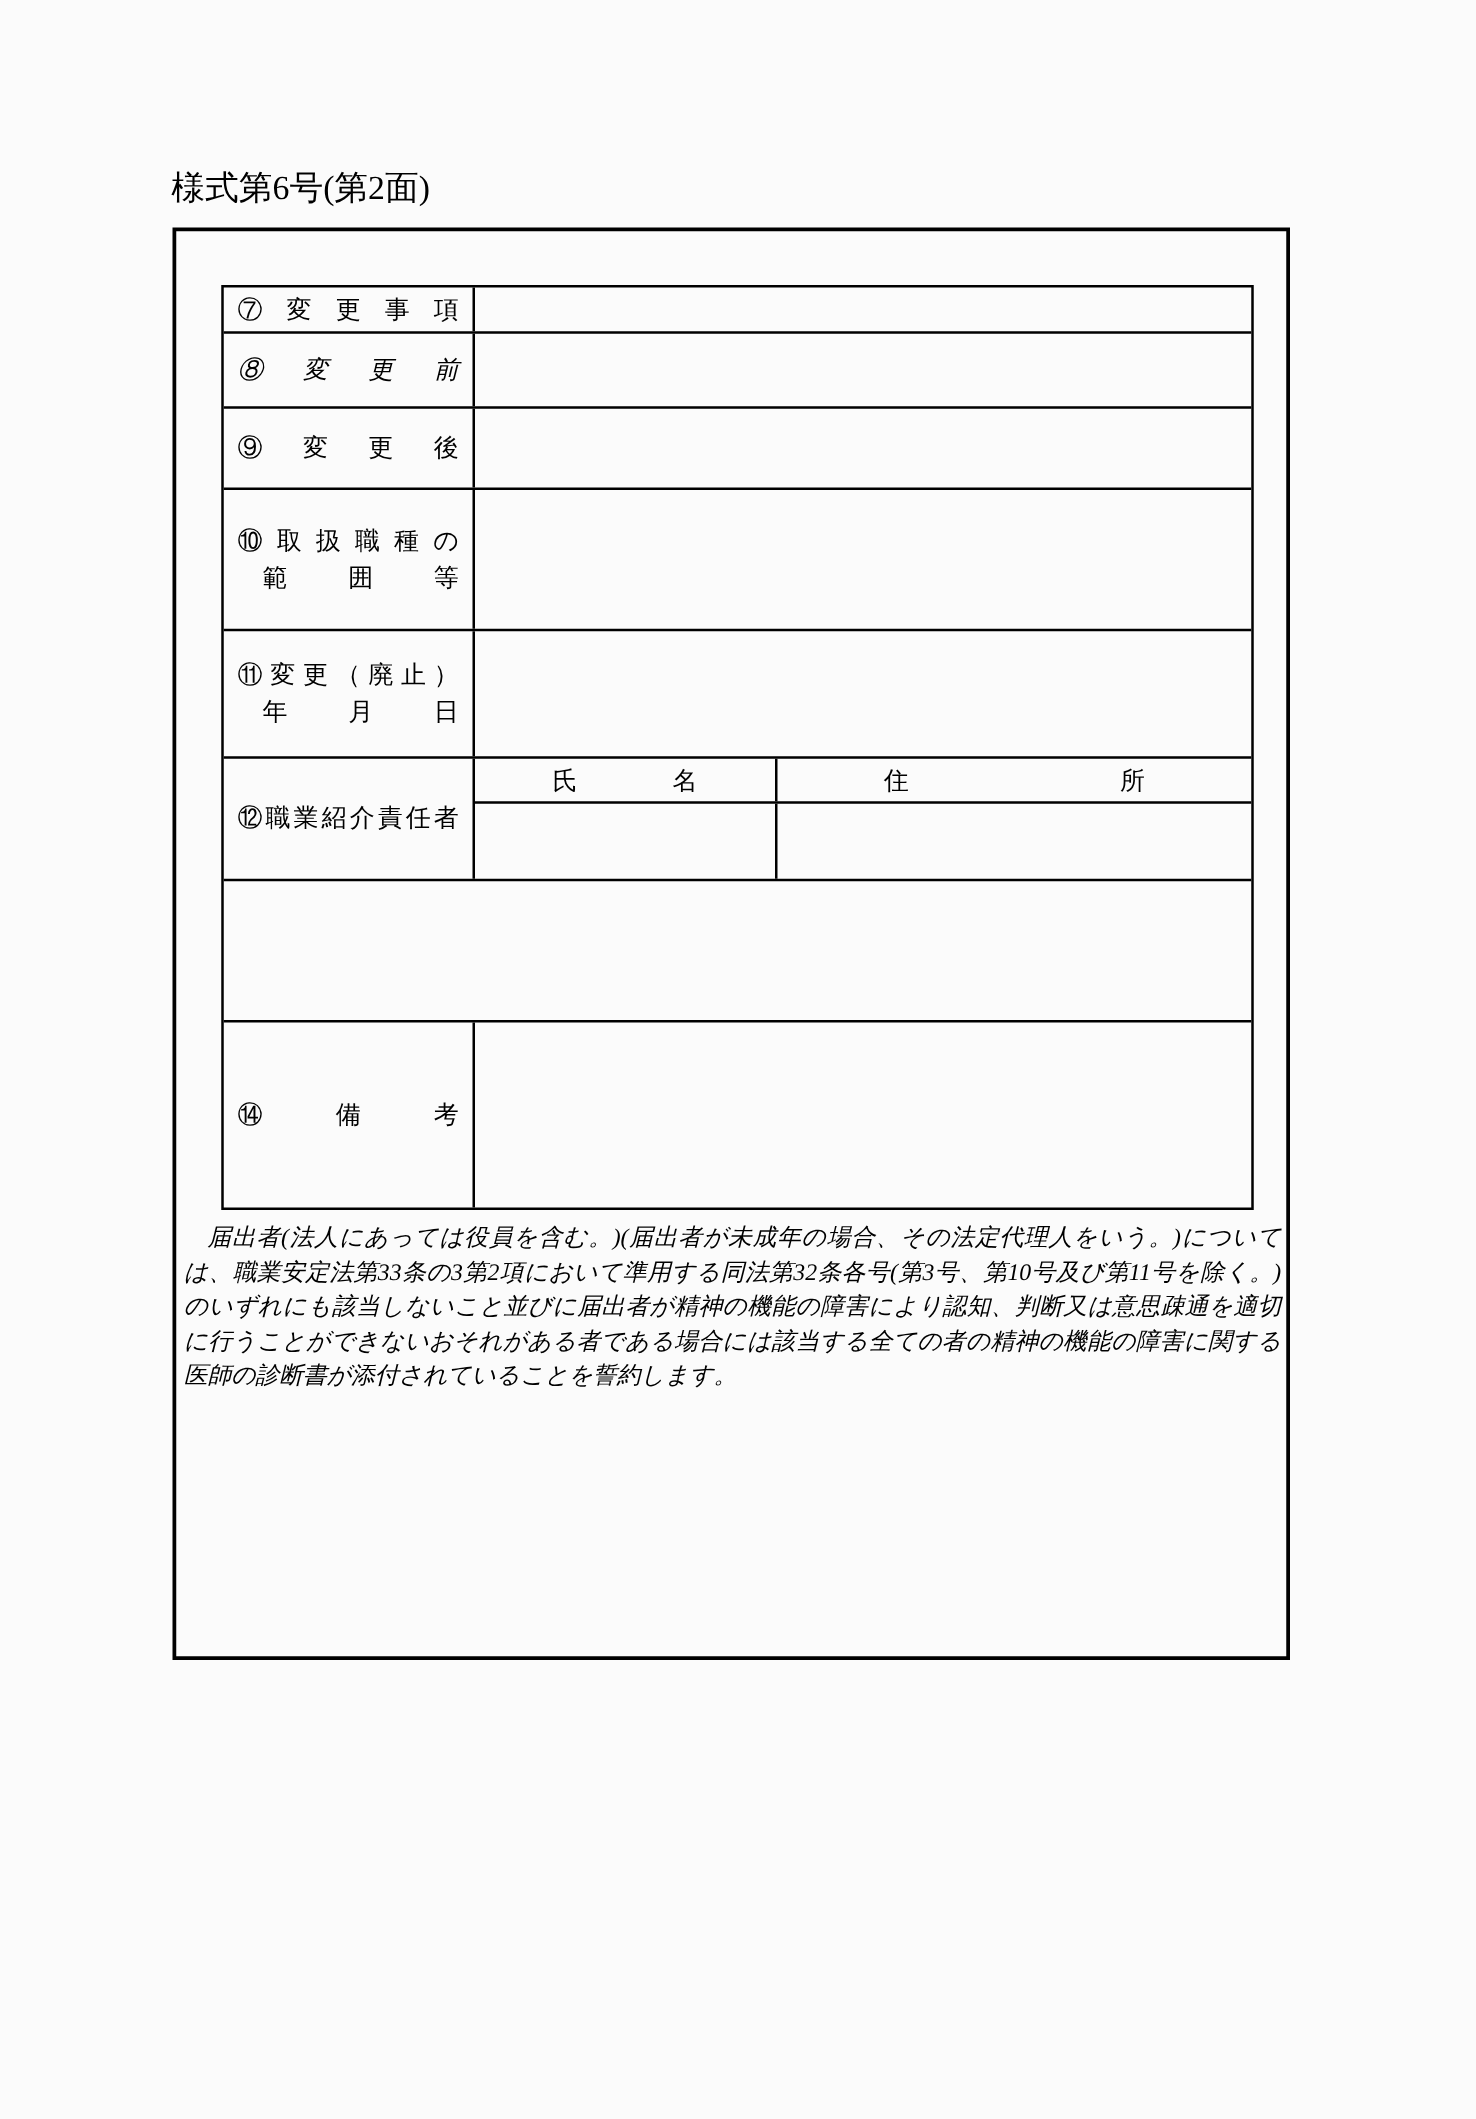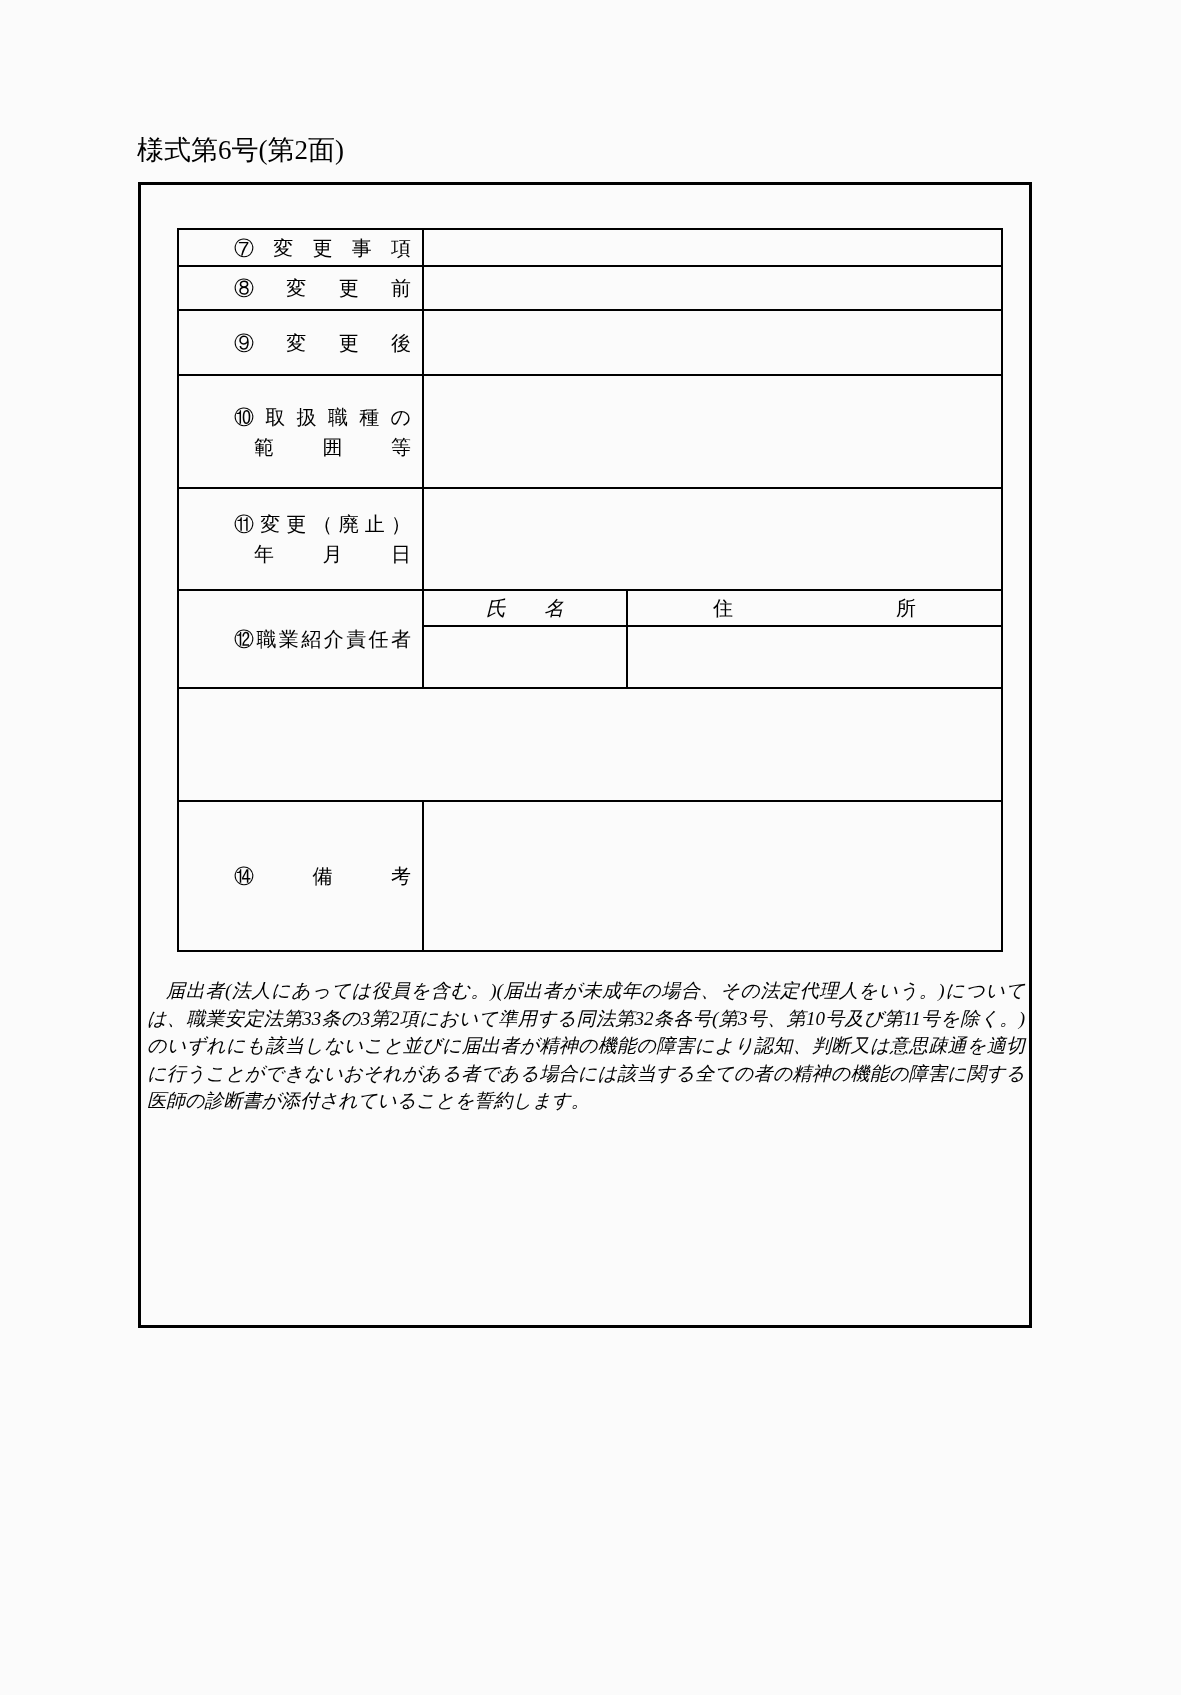--- a/index.html
+++ b/index.html
@@ -42,38 +42,37 @@
     border: 2px solid #000;
     box-sizing: border-box;
   }
   .trow {
     display: flex;
     border-bottom: 2px solid #000;
     box-sizing: border-box;
   }
   .trow:last-child { border-bottom: none; }
   .r7  { height: 37px; }
-  .r8  { height: 44px; }
+  .r8  { height: 60px; font-style: italic; }
   .r9  { height: 65px; }
   .r10 { height: 113px; justify-content: flex-end; }
   .r11 { height: 102px; gap: 48px; }
   .r12 { height: 98px; }
   .r13 { height: 113px; }
   .r14 { height: 148px; }
   .lcell {
     width: 201px;
     border-right: 2px solid #000;
     box-sizing: border-box;
     display: flex;
     flex-direction: column;
     justify-content: center;
     padding: 0 11px;
     font-size: 20px;
     line-height: 30px;
-    margin-left: 44px;
   }
   .spread {
     text-align: justify;
     text-align-last: justify;
     text-justify: inter-ideograph;
   }
   .l2 { margin-left: 20px; }
   .vcell { flex: 1; }
   .r12-right {
     flex: 1;
@@ -82,24 +81,23 @@
   }
   .r12-head {
     height: 36px;
     border-bottom: 2px solid #000;
     box-sizing: border-box;
     display: flex;
     font-size: 20px;
   }
   .r12-vals { flex: 1; display: flex; }
   .col-name {
-    width: 204px;
+    width: 242px;
     border-right: 2px solid #000;
     box-sizing: border-box;
-    font-style: italic;
   }
   .col-addr { flex: 1; }
   .hcell {
     display: flex;
     flex-direction: column;
     justify-content: center;
   }
   .hcell .spread { padding: 0 62px; }
   .col-addr.hcell .spread { padding: 0 85px; }
   .paras {

